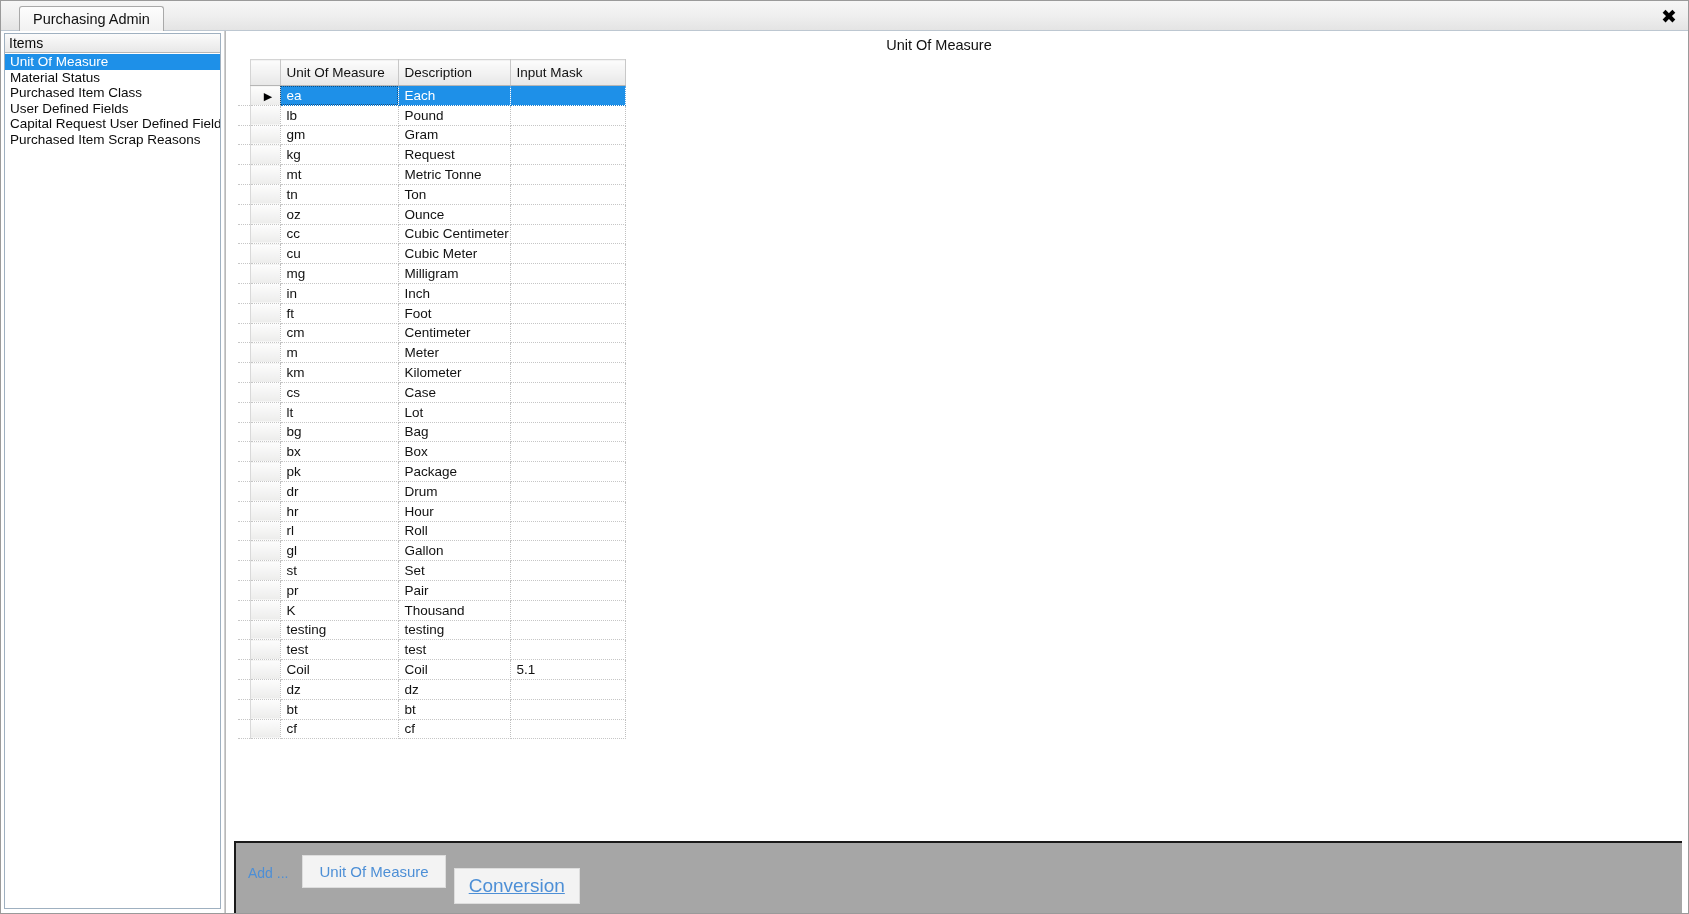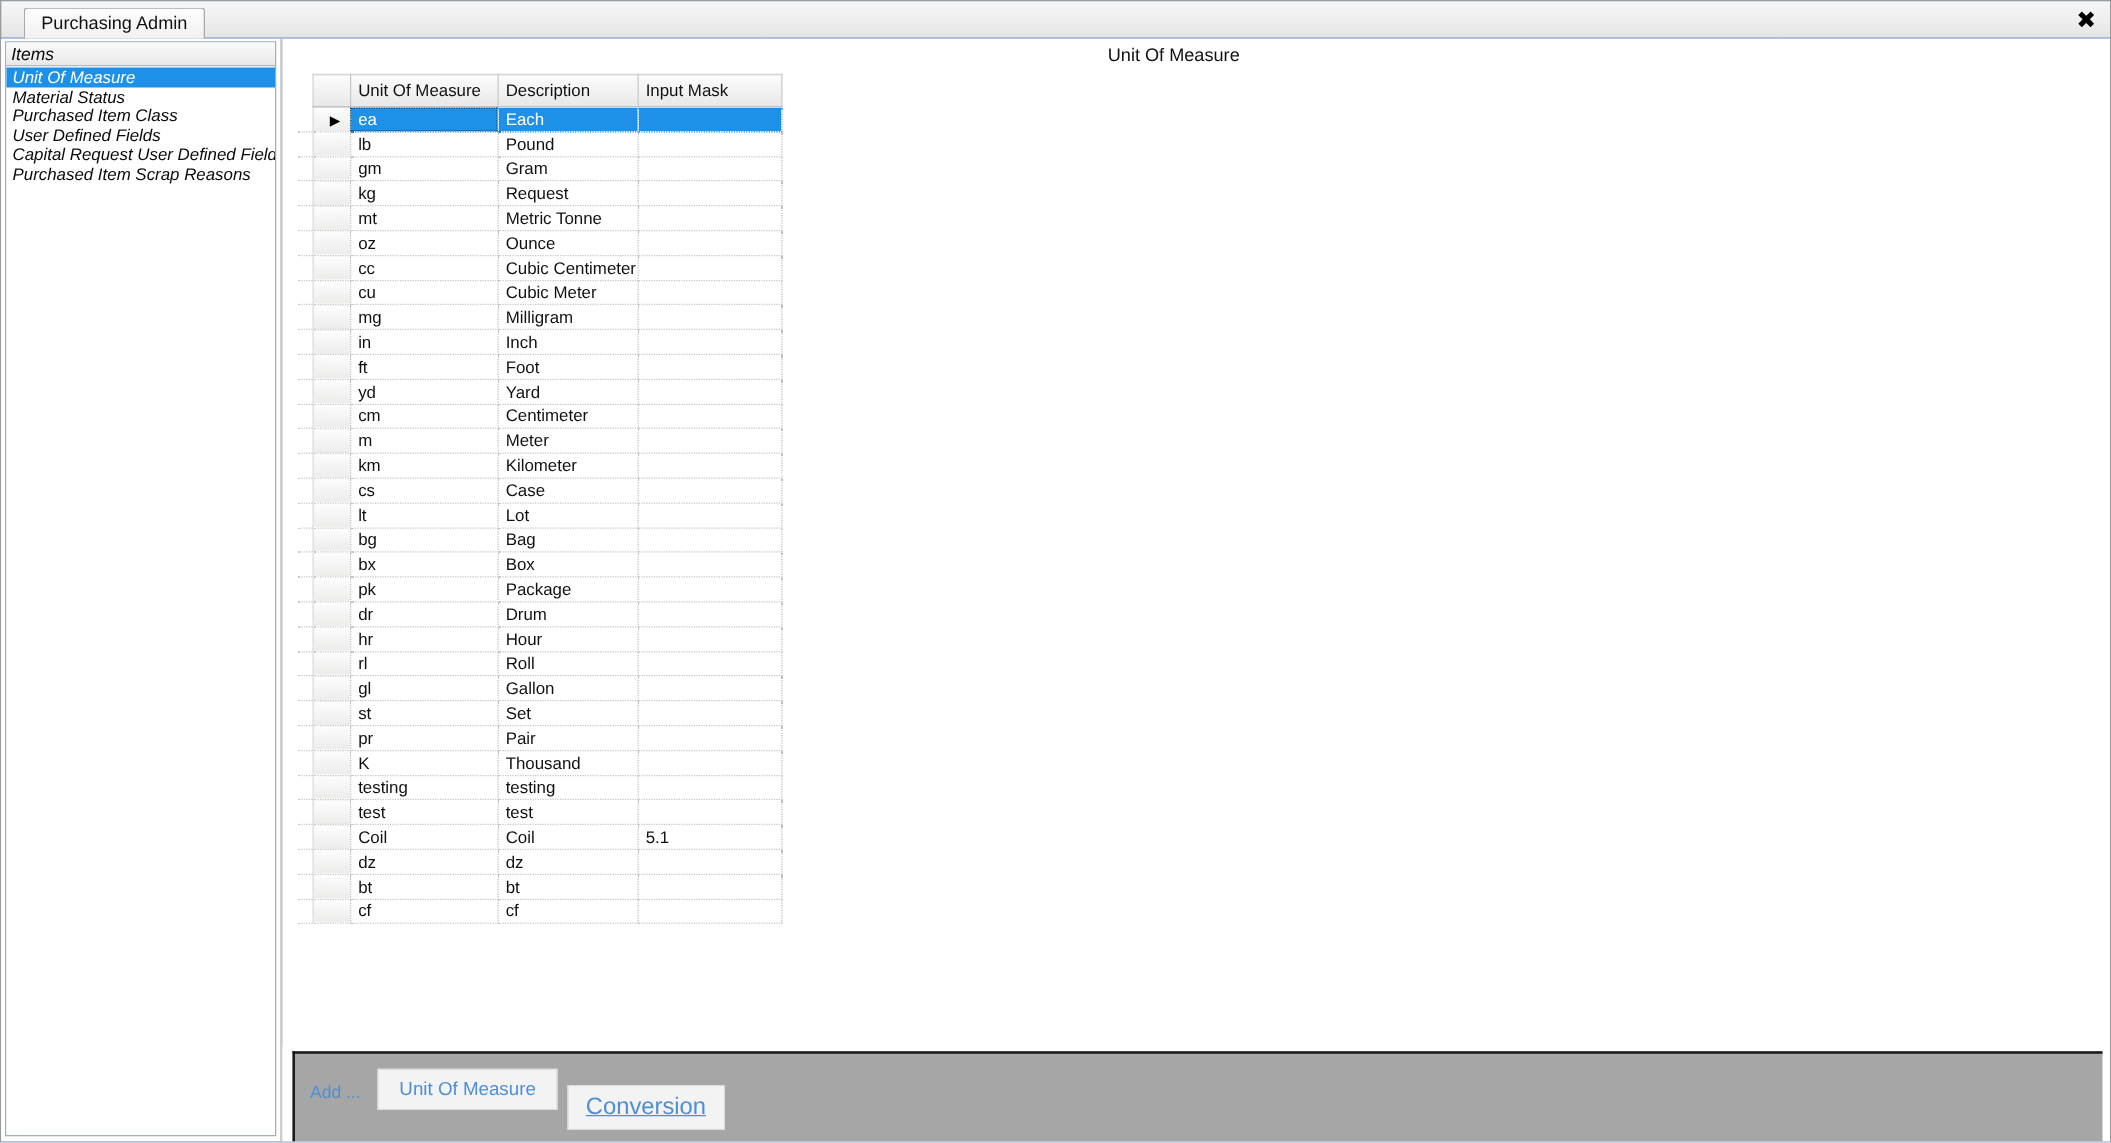--- a/index.html
+++ b/index.html
@@ -80,21 +80,20 @@
     border-right: 1px solid #cfcfcf;
     padding: 2px 3px 4px 3px;
   }
   .sidebar-inner {
     flex: 1 1 auto;
     display: flex;
     flex-direction: column;
     border: 1px solid #9fb0c0;
     background: #ffffff;
     min-height: 0;
-    font-style: italic;
   }
   .sidebar-header {
     height: 19px;
     flex: 0 0 19px;
     background: linear-gradient(to bottom, #fbfbfb, #e8e8e8);
     border-bottom: 1px solid #b6b6b6;
     display: flex;
     align-items: center;
     padding-left: 4px;
     font-size: 14px;
@@ -350,20 +349,27 @@
               <tr class="">
                 <td class="gutter-cell"></td>
                 <td class="sel-cell"></td>
                 <td class="uom-cell">mt</td>
                 <td class="desc-cell">Metric Tonne</td>
                 <td class="mask-cell"></td>
               </tr>
               <tr class="">
                 <td class="gutter-cell"></td>
                 <td class="sel-cell"></td>
+                <td class="uom-cell">tn</td>
+                <td class="desc-cell">Ton</td>
+                <td class="mask-cell"></td>
+              </tr>
+              <tr class="">
+                <td class="gutter-cell"></td>
+                <td class="sel-cell"></td>
                 <td class="uom-cell">oz</td>
                 <td class="desc-cell">Ounce</td>
                 <td class="mask-cell"></td>
               </tr>
               <tr class="">
                 <td class="gutter-cell"></td>
                 <td class="sel-cell"></td>
                 <td class="uom-cell">cc</td>
                 <td class="desc-cell">Cubic Centimeter</td>
                 <td class="mask-cell"></td>
@@ -387,27 +393,20 @@
                 <td class="sel-cell"></td>
                 <td class="uom-cell">in</td>
                 <td class="desc-cell">Inch</td>
                 <td class="mask-cell"></td>
               </tr>
               <tr class="">
                 <td class="gutter-cell"></td>
                 <td class="sel-cell"></td>
                 <td class="uom-cell">ft</td>
                 <td class="desc-cell">Foot</td>
-                <td class="mask-cell"></td>
-              </tr>
-              <tr class="">
-                <td class="gutter-cell"></td>
-                <td class="sel-cell"></td>
-                <td class="uom-cell">yd</td>
-                <td class="desc-cell">Yard</td>
                 <td class="mask-cell"></td>
               </tr>
               <tr class="">
                 <td class="gutter-cell"></td>
                 <td class="sel-cell"></td>
                 <td class="uom-cell">cm</td>
                 <td class="desc-cell">Centimeter</td>
                 <td class="mask-cell"></td>
               </tr>
               <tr class="">

